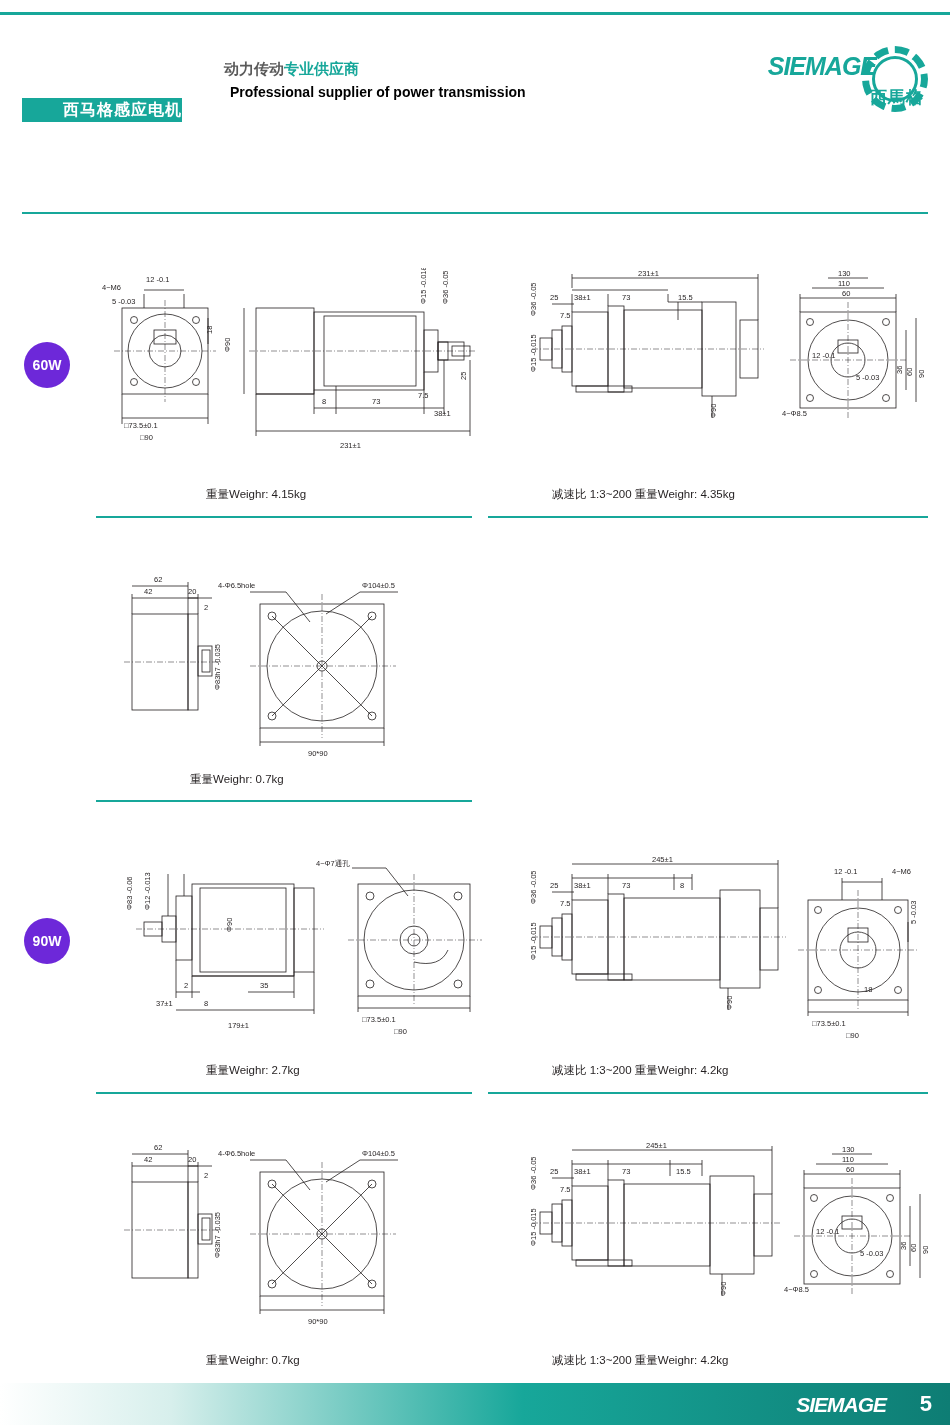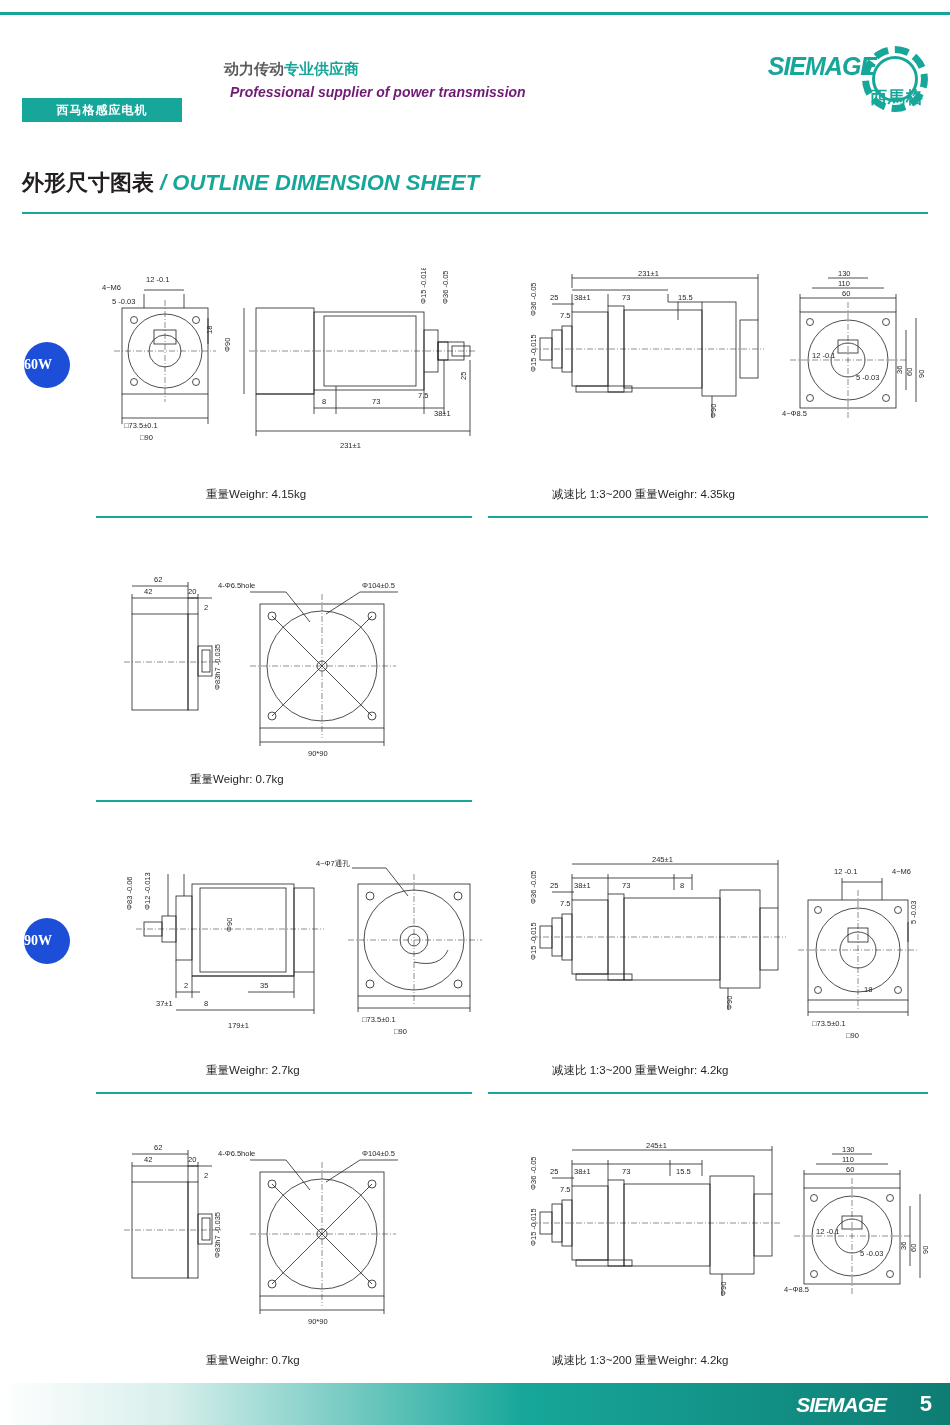--- a/index.html
+++ b/index.html
@@ -13,25 +13,25 @@
   }
   .page{position:relative;width:950px;height:1425px;}
 
   
   .top-rule{position:absolute;left:0;top:12px;width:950px;height:3px;background:#17a79a;}
   .hdr{position:absolute;left:0;top:40px;width:950px;height:100px;}
 
   .logo-cn{position:absolute;left:22px;top:42px;font-size:38px;font-weight:bold;color:#17a79a;letter-spacing:1px;}
   .logo-cn .sub{font-size:20px;color:#231f20;font-weight:bold;margin-left:6px;letter-spacing:2px;}
   .logo-bar{position:absolute;left:22px;top:98px;width:160px;height:24px;background:#17a79a;}
-  .logo-bar span{display:block;color:#fff;font-size:12px;font-weight:bold;line-height:24px;text-align:center;letter-spacing:1px;}
+  .logo-bar span{display:block;color:#fff;font-size:16px;font-weight:bold;line-height:24px;text-align:right;letter-spacing:1px;}
 
   .slogan1{position:absolute;left:224px;top:60px;font-size:15px;color:#5a5a5a;font-weight:bold;}
   .slogan1 b{color:#17a79a;}
-  .slogan2{position:absolute;left:230px;top:84px;font-size:14px;color:#701a75;font-weight:bold;font-style:italic;}
+  .slogan2{position:absolute;left:230px;top:84px;font-size:14px;color:#000000;font-weight:bold;}
 
   .slogan-bar{position:absolute;left:410px;top:106px;width:360px;height:20px;
     background:linear-gradient(to right,#ffffff 0%, #cfeeea 25%, #17a79a 55%, #0f8a80 100%);}
   .slogan-bar .cn{position:absolute;left:60px;top:2px;font-size:12px;color:#3b3b3b;letter-spacing:2px;}
   .slogan-bar .url{position:absolute;left:250px;top:3px;font-size:11px;color:#ffffff;font-style:italic;font-weight:bold;}
 
   .brand{position:absolute;right:18px;top:46px;width:180px;height:70px;}
   .brand .gear{position:absolute;right:4px;top:0px;width:66px;height:66px;border-radius:50%;
     border:7px dashed #17a79a;box-sizing:border-box;}
   .brand .gear-inner{position:absolute;right:14px;top:10px;width:46px;height:46px;border-radius:50%;
@@ -39,22 +39,22 @@
   .brand .name{position:absolute;right:56px;top:6px;font-size:25px;font-weight:bold;font-style:italic;color:#17a79a;letter-spacing:-1px;}
   .brand .cn{position:absolute;right:8px;top:40px;font-size:17px;font-weight:bold;color:#17a79a;letter-spacing:1px;}
 
   
   .title{position:absolute;left:22px;top:168px;font-size:22px;font-weight:bold;}
   .title .cn{color:#231f20;}
   .title .en{color:#17a79a;font-style:italic;}
   .title-rule{position:absolute;left:22px;top:212px;width:906px;height:2px;background:#17a79a;}
 
   
-  .badge{position:absolute;width:46px;height:46px;border-radius:50%;background:#1d4ed8;color:#fff;
-    font-size:14px;font-weight:bold;text-align:left;line-height:46px;font-family:Liberation Serif, serif;}
+  .badge{position:absolute;width:46px;height:46px;border-radius:50%;background:#6d28d9;color:#fff;
+    font-size:14px;font-weight:bold;text-align:center;line-height:46px;}
   .badge.b60{left:24px;top:342px;}
   .badge.b90{left:24px;top:918px;}
 
   
   .sep{position:absolute;height:2px;background:#17a79a;}
   .sep.s1{left:96px;top:516px;width:376px;}
   .sep.s2{left:488px;top:516px;width:440px;}
   .sep.s3{left:96px;top:800px;width:376px;}
   .sep.s4{left:96px;top:1092px;width:376px;}
   .sep.s5{left:488px;top:1092px;width:440px;}
@@ -91,23 +91,20 @@
   <div class="slogan2">Professional supplier of power transmission</div>
 
 
   <div class="brand">
     <div class="gear"></div>
     <div class="gear-inner"></div>
     <div class="name">SIEMAGE</div>
     <div class="cn">西馬格</div>
   </div>
 
-  <div class="title">
-    <span class="cn">外形尺寸图表</span><span class="en"> / </span><span class="en">OUTLINE DIMENSION SHEET</span>
-  </div>
   <div class="title-rule"></div>
 
   <div class="badge b60">60W</div>
   <div class="badge b90">90W</div>
 
   <div class="dwg" style="left:84px;top:268px;">
     <svg width="400" height="200" viewBox="0 0 400 200">
       <g fill="none" stroke="#231f20" stroke-width="0.8">
 
         <rect x="38" y="40" width="86" height="86"></rect>

